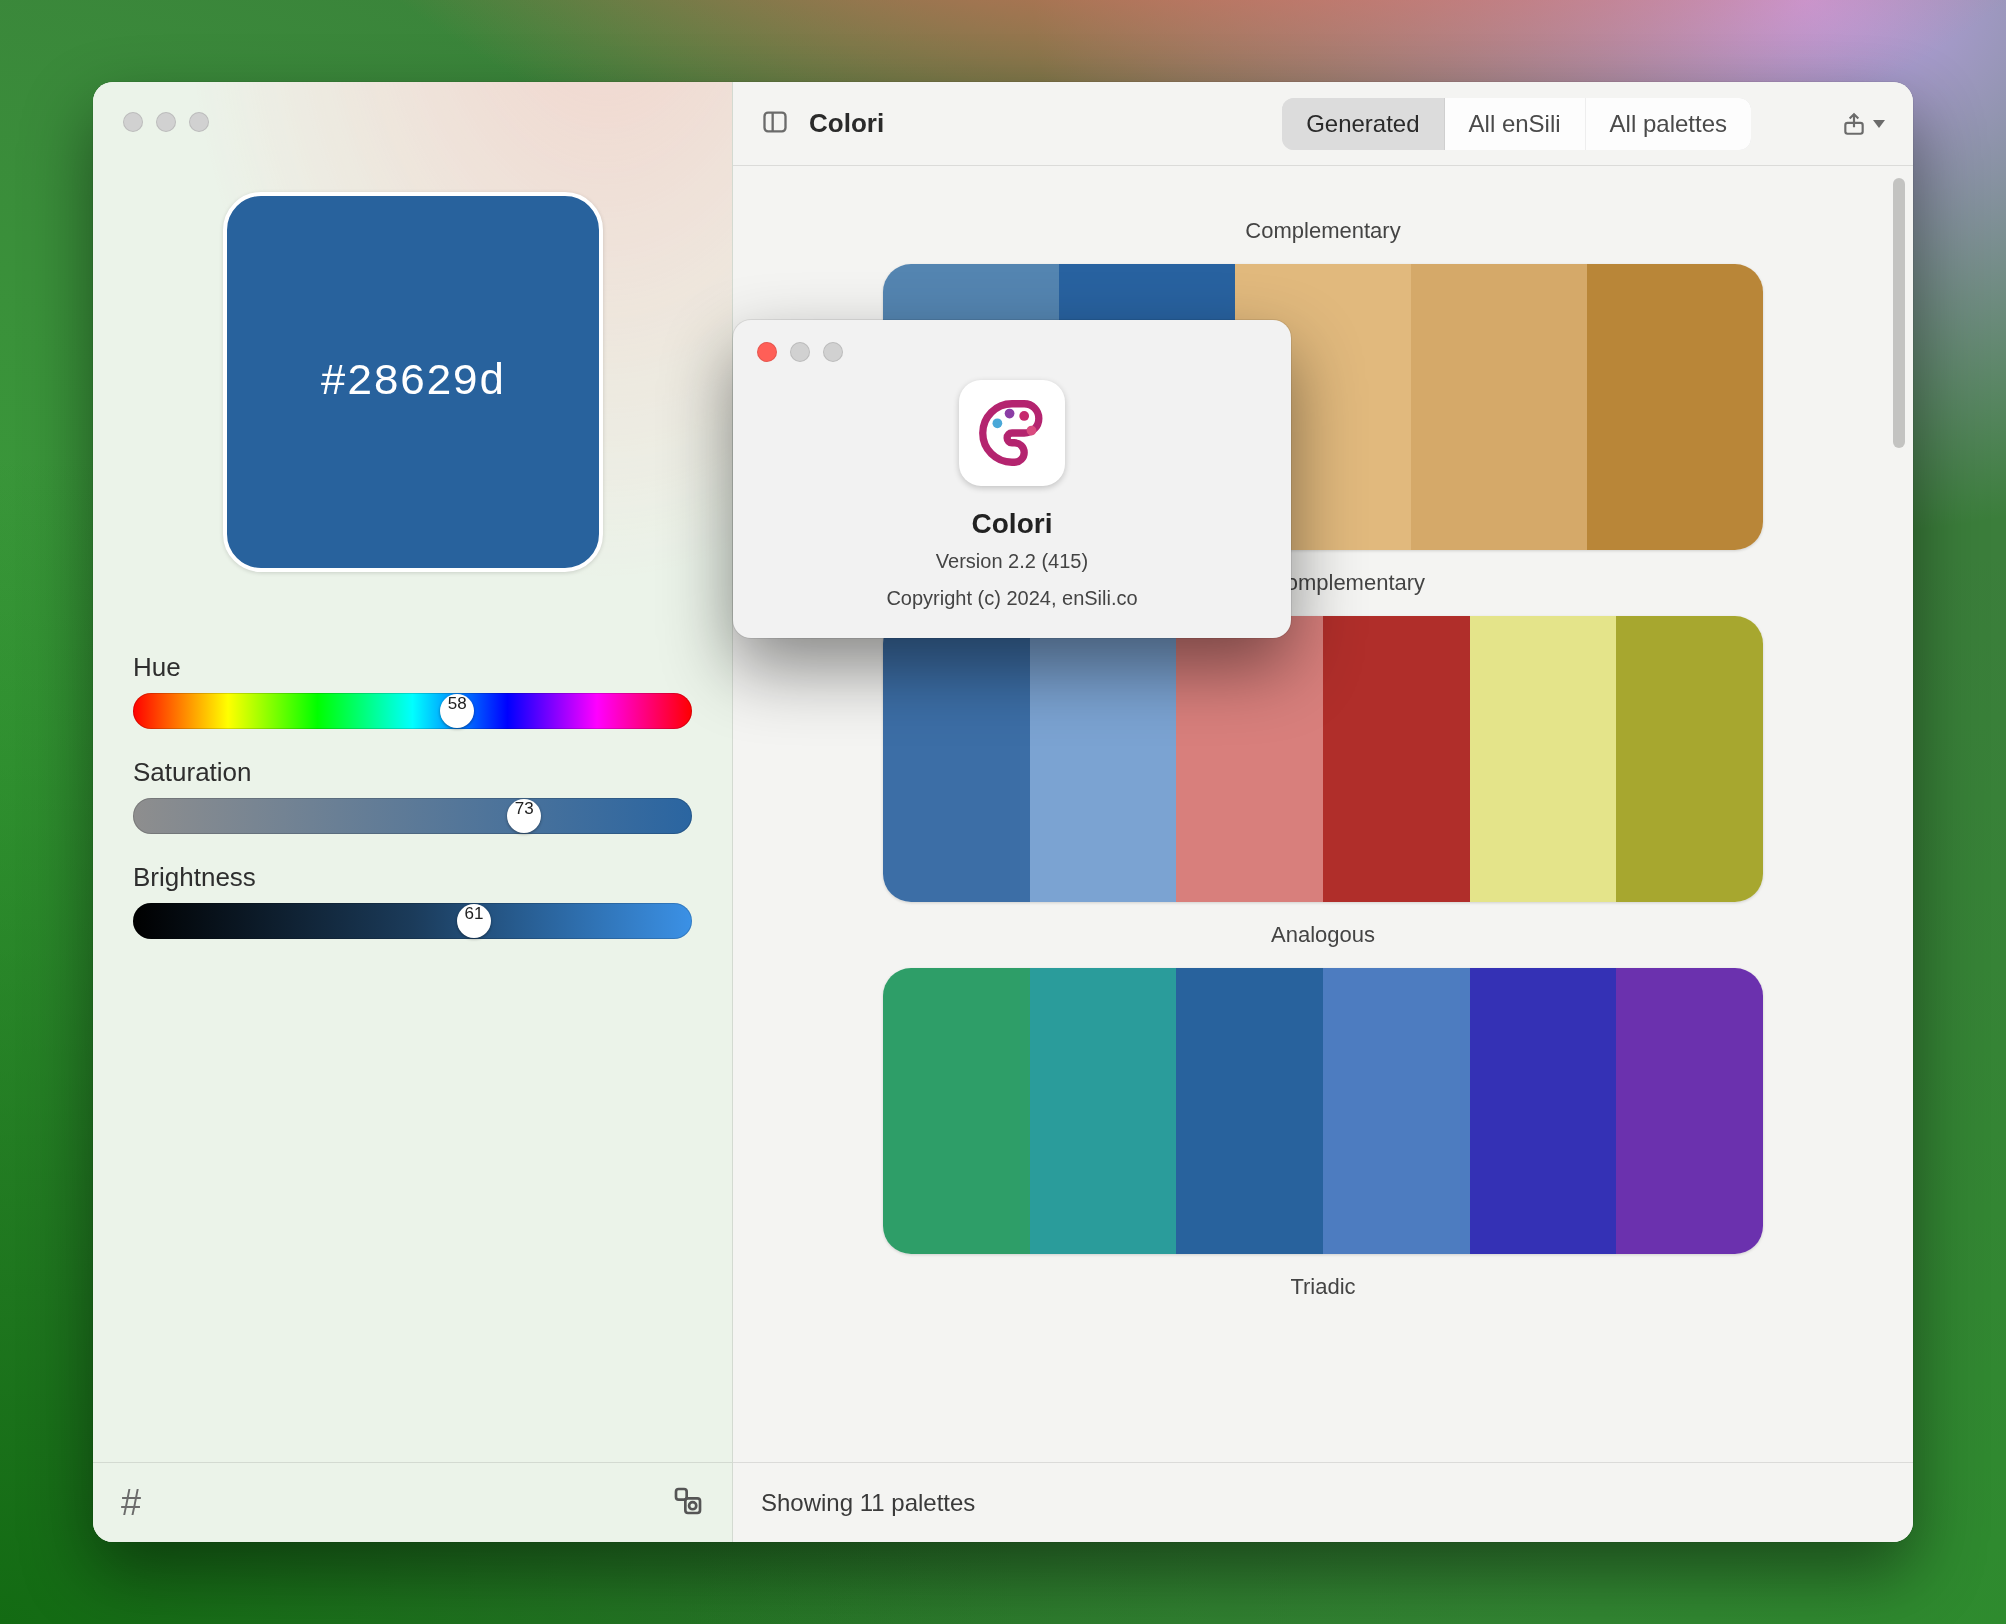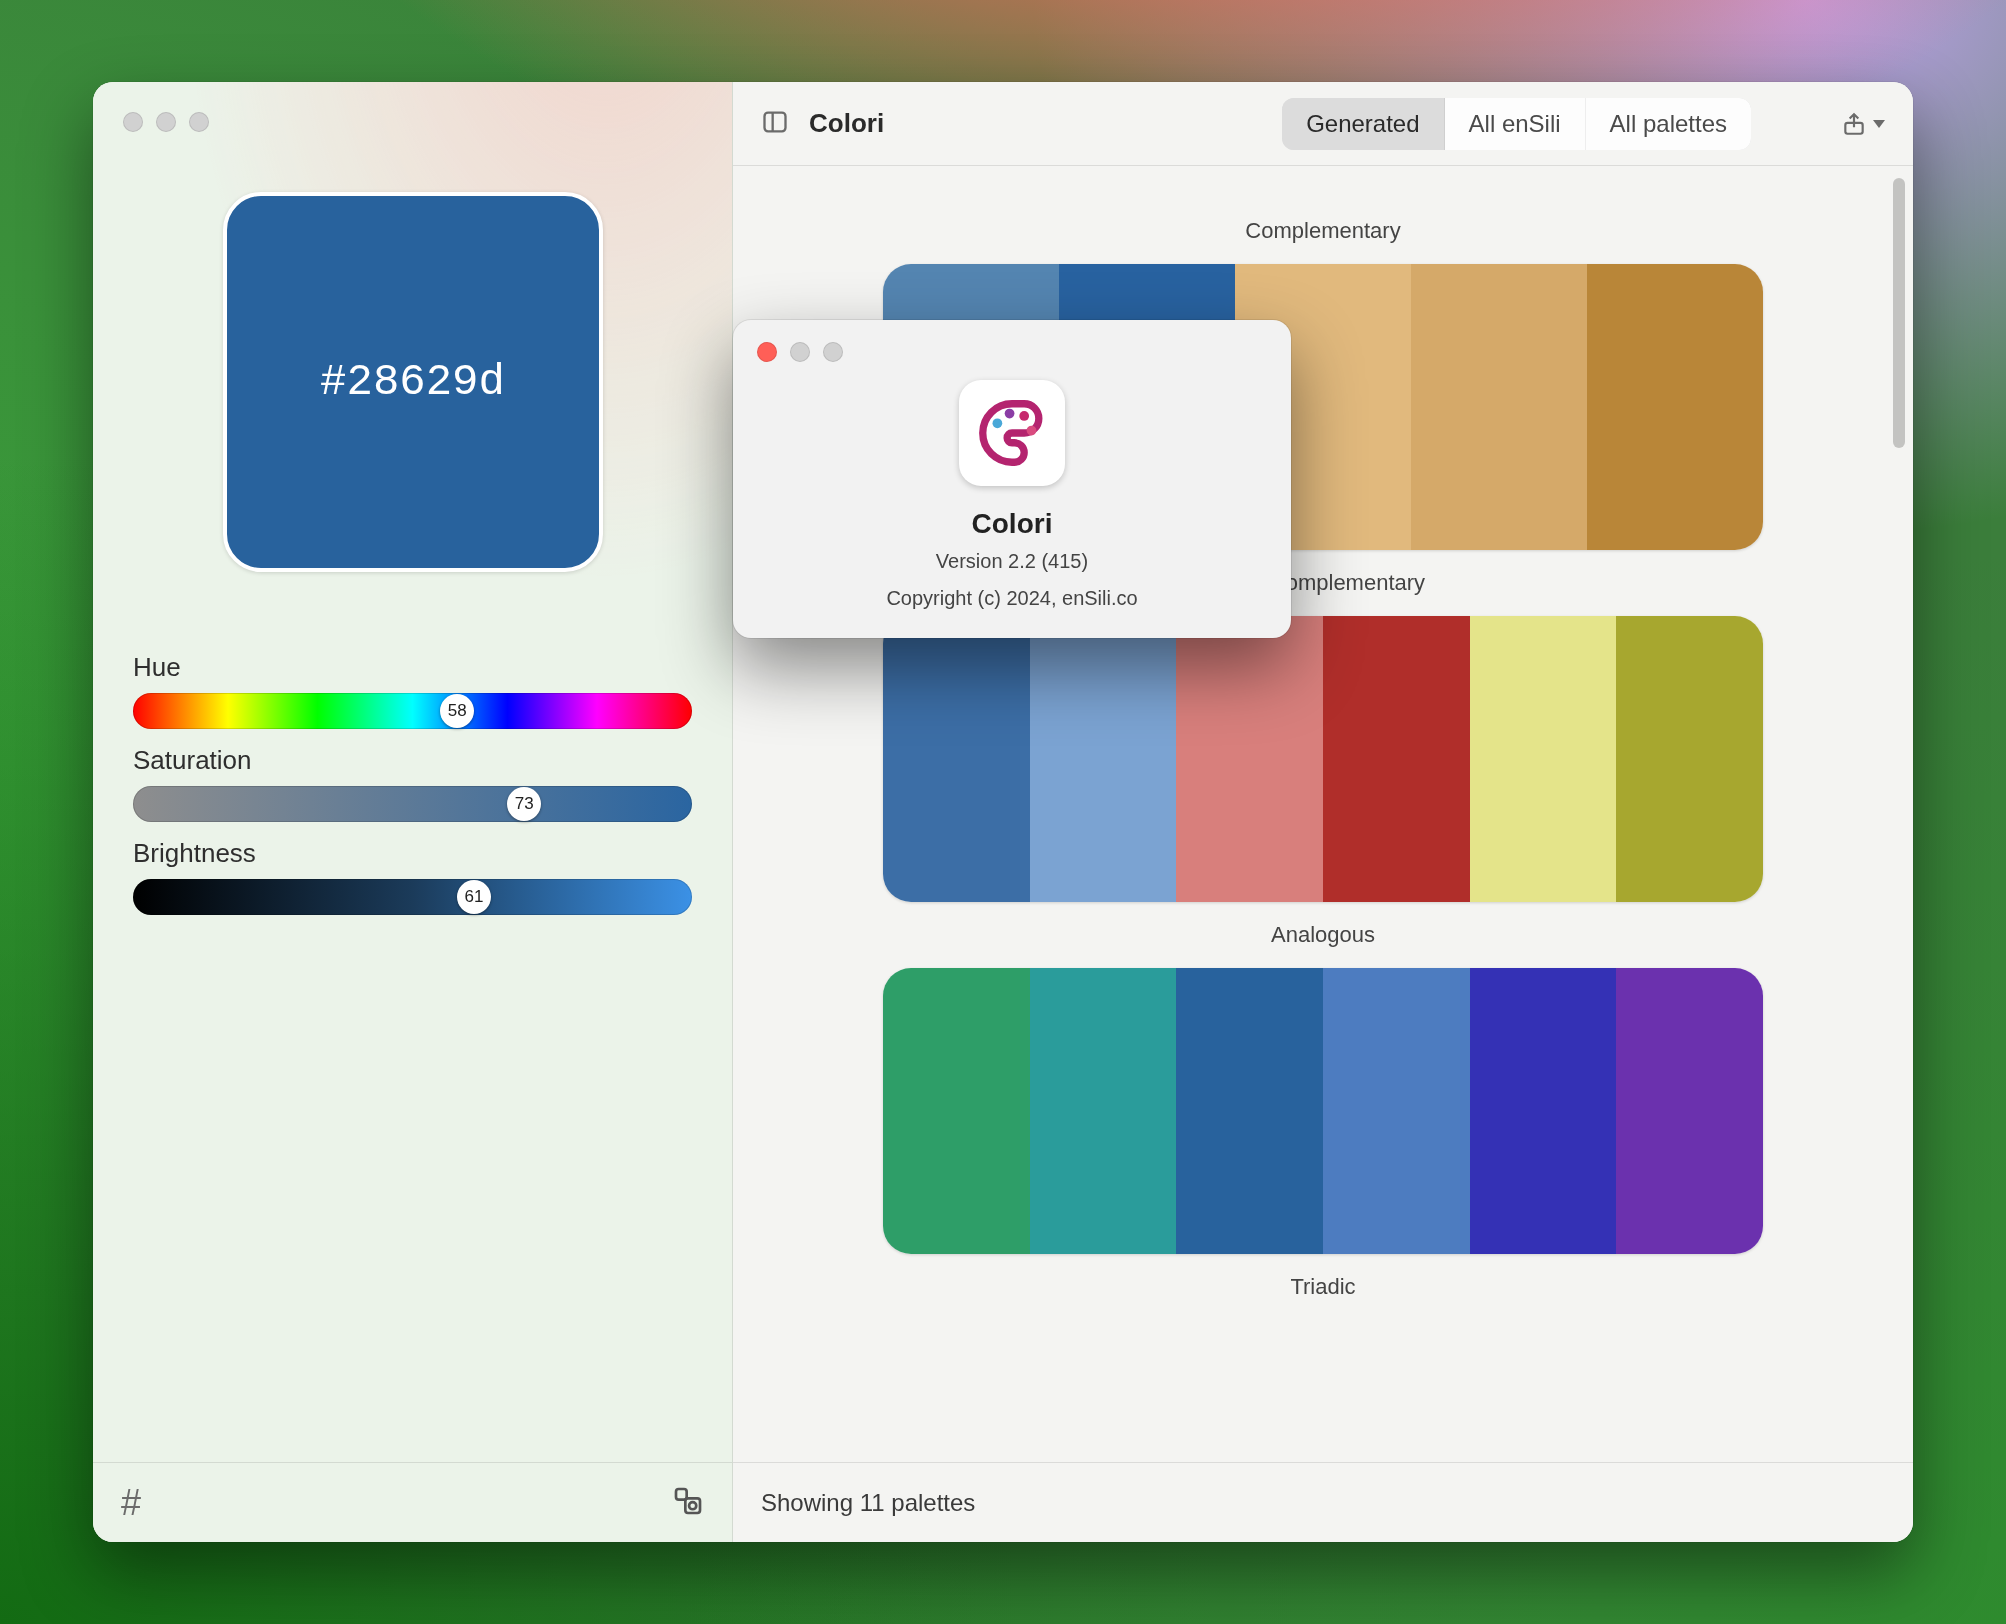--- a/index.html
+++ b/index.html
@@ -64,21 +64,21 @@
     background: #28629d;
     display:flex; align-items:center; justify-content:center;
     box-shadow: 0 1px 4px rgba(0,0,0,0.15);
   }
   .swatch-wrap span {
     color:#ffffff; font-size: 44px; font-weight:400;font-family:Liberation Mono, monospace;
   }
 
   .sliders {
     padding: 80px 40px 0 40px;
-    display:flex; flex-direction:column; gap: 16px;
+    display:flex; flex-direction:column; gap: 28px;
   }
   .slider-group { display:flex; flex-direction:column; gap:10px; }
   .slider-label { font-size: 26px; color:#2e2e2e; }
   .slider-gap { height: 56px; }
 
   .slider {
     position:relative;
     height: 36px;
     border-radius: 18px;
     box-shadow: inset 0 0 0 1px rgba(0,0,0,0.15);
@@ -97,21 +97,21 @@
   .slider.opa {
     background: linear-gradient(to right, rgba(255,255,255,0.5) 0%, #e4eee1 100%);
     box-shadow: inset 0 0 0 2px #fff, 0 0 0 1px rgba(0,0,0,0.12);
   }
 
   .thumb {
     position:absolute; top:50%; transform:translate(-50%,-50%);
     width: 34px; height:34px; border-radius:50%;
     background:#fff;
     box-shadow: 0 1px 3px rgba(0,0,0,0.4);
-    display:flex; align-items:center; justify-content:center;
+    display:flex; align-items:flex-start; justify-content:center;
     font-size: 17px; font-weight:500; color:#222;
   }
 
   
   .sidebar-footer {
     margin-top:auto;
     height: 80px;
     border-top: 1px solid rgba(0,0,0,0.10);
     display:flex; align-items:center; justify-content:space-between;
     padding: 0 28px;

